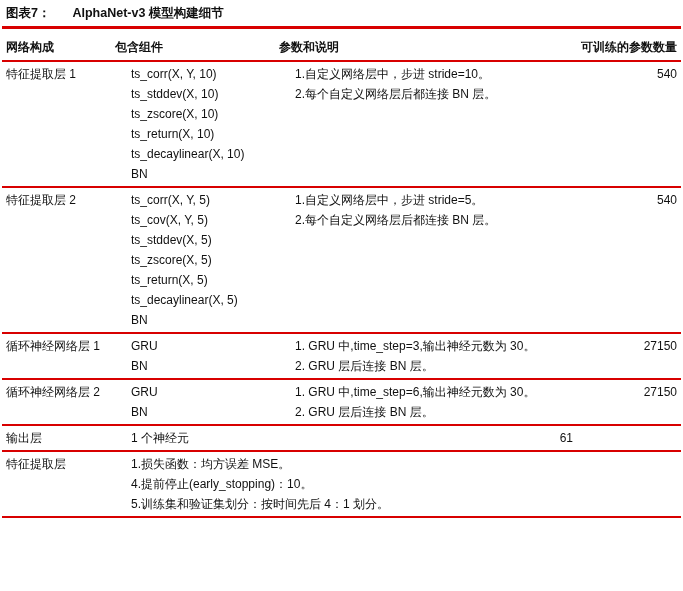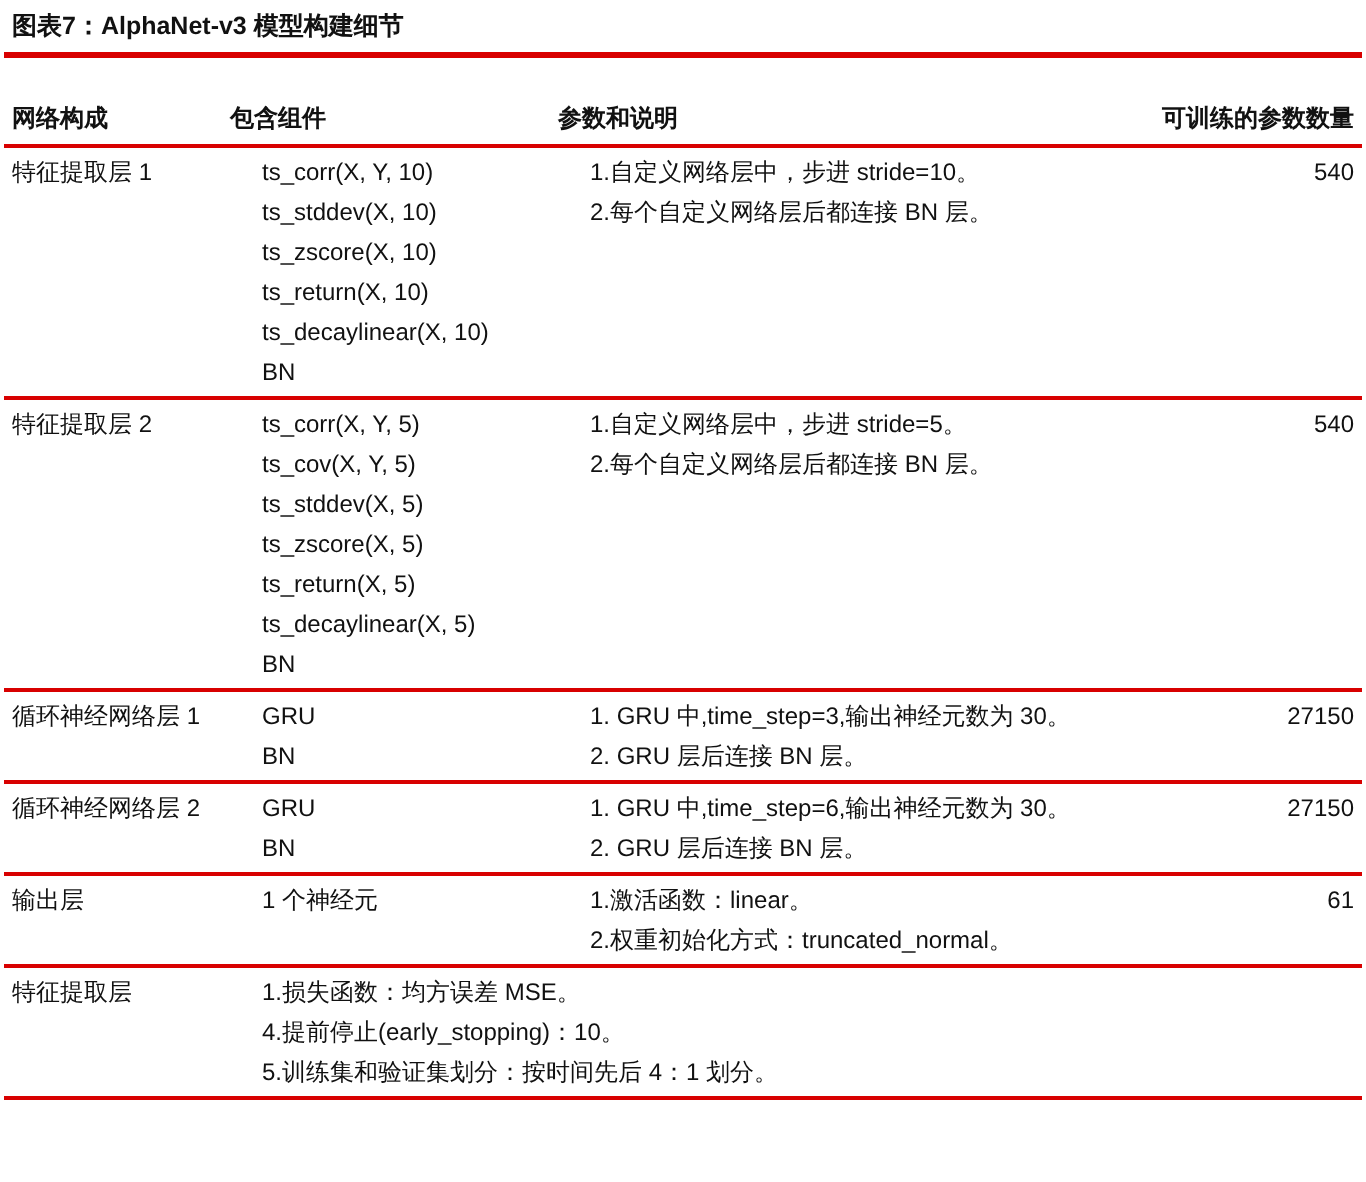--- a/index.html
+++ b/index.html
@@ -8,37 +8,37 @@
   body {
     width: 683px; height: 591px;
     font-family: "Liberation Sans", "DejaVu Sans", sans-serif;
     font-size: 12px; color: var(--ink);
     overflow: hidden;
   }
   .figure { width: 683px; padding: 0 2px; }
 
   
   .title-bar {
-    display: flex; align-items: baseline; 
+    display: flex; align-items: baseline; gap: 22px;
     font-weight: bold; font-size: 12.5px;
     padding: 5px 4px 4px 4px;
     border-bottom: 3px solid var(--red);
   }
 
   
   .trow {
     display: grid;
     grid-template-columns: 109px 164px 1fr 104px;
     padding: 2px 4px;
     border-bottom: 2px solid var(--red);
     align-items: start;
   }
   .trow.span-row { grid-template-columns: 109px 1fr; }
 
-  .hrow { font-weight: bold; padding-top: 20px; padding-bottom: 3px; border-bottom: 2.5px solid var(--red); }
+  .hrow { font-weight: bold; padding-top: 8px; padding-bottom: 3px; border-bottom: 2.5px solid var(--red); }
 
   .cell { line-height: 20px; }
   .cell .line { line-height: 20px; white-space: nowrap; margin-left: 16px; }
   .num { text-align: right; }
 </style>
 </head>
 <body>
 
 <div class="figure">
 
@@ -113,24 +113,20 @@
       <div class="line">2. GRU 层后连接 BN 层。</div>
     </div>
     <div class="cell num">27150</div>
   </div>
 
   <div class="trow">
     <div class="cell">输出层</div>
     <div class="cell">
       <div class="line">1 个神经元</div>
     </div>
-    <div class="cell">
-      <div class="line">1.激活函数：linear。</div>
-      <div class="line">2.权重初始化方式：truncated_normal。</div>
-    </div>
     <div class="cell num">61</div>
   </div>
 
   <div class="trow span-row">
     <div class="cell">特征提取层</div>
     <div class="cell">
       <div class="line">1.损失函数：均方误差 MSE。</div>
       <div class="line">4.提前停止(early_stopping)：10。</div>
       <div class="line">5.训练集和验证集划分：按时间先后 4：1 划分。</div>
     </div>

